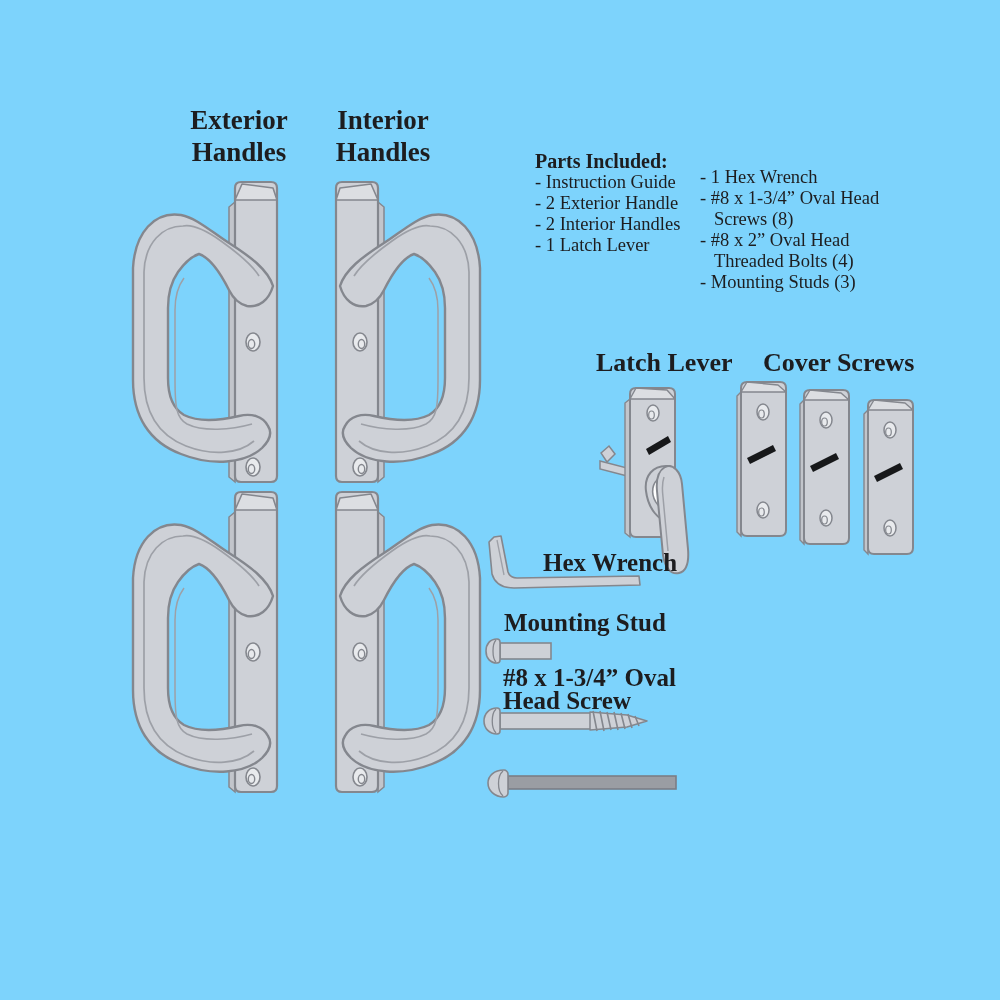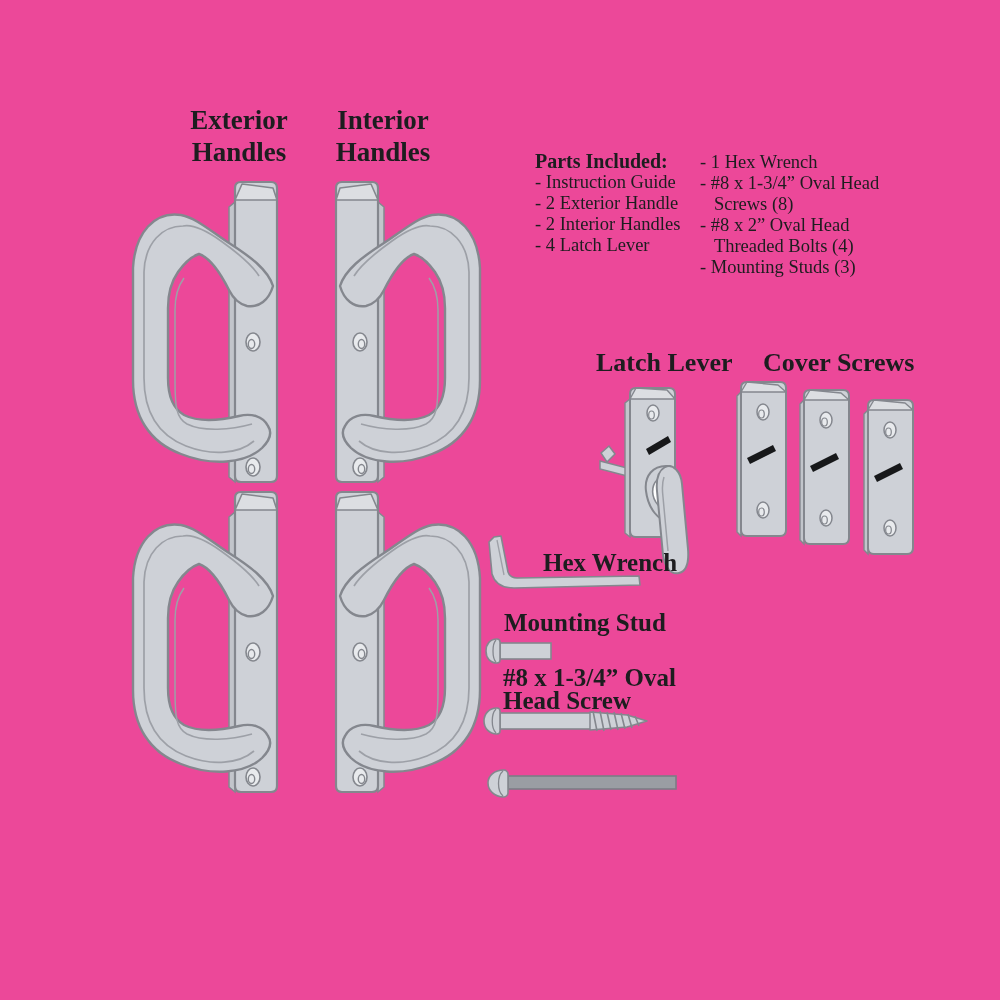--- a/index.html
+++ b/index.html
@@ -1,17 +1,17 @@
 <!DOCTYPE html>
 <html><head>
 <meta charset="utf-8">
 <style>
   html,body{margin:0;padding:0;background:#fff;}
   .canvas{
-    position:relative;width:1000px;height:1000px;background:#ec4899;
+    position:relative;width:1000px;height:1000px;background:#7dd3fc;
     font-family:"Liberation Serif", serif;color:#1d1d1f;overflow:hidden;
   }
   .abs{position:absolute;}
   svg{overflow:visible;display:block;}
   
   .h-label{font-weight:bold;font-size:27px;line-height:32px;text-align:center;white-space:pre-line;}
   .sec-label{font-weight:bold;font-size:26px;line-height:28px;white-space:nowrap;}
   .small-label{font-weight:bold;font-size:25px;line-height:23px;white-space:pre-line;}
   .parts-head{font-weight:bold;font-size:20px;line-height:21px;white-space:nowrap;}
   .parts-item{font-size:18.5px;line-height:21px;white-space:pre-wrap;}
@@ -85,23 +85,23 @@
     </svg>
   <svg class="abs mirrored" style="left:326px;top:490px;" width="160" height="310" viewBox="0 0 160 310">
       <use href="#sym-handle"></use>
     </svg>
 
   <div class="abs" style="left:535px;top:151px;">
     <div class="parts-head">Parts Included:</div>
     <div class="parts-item">- Instruction Guide</div>
     <div class="parts-item">- 2 Exterior Handle</div>
     <div class="parts-item">- 2 Interior Handles</div>
-    <div class="parts-item">- 4 Latch Lever</div>
+    <div class="parts-item">- 1 Latch Lever</div>
   </div>
-  <div class="abs" style="left:700px;top:152px;width:285px;">
+  <div class="abs" style="left:700px;top:167px;width:285px;">
     <div class="parts-item">- 1 Hex Wrench</div>
     <div class="parts-item">- #8 x 1-3/4” Oval Head
    Screws (8)</div>
     <div class="parts-item">- #8 x 2” Oval Head
    Threaded Bolts (4)</div>
     <div class="parts-item">- Mounting Studs (3)</div>
   </div>
 
   <div class="abs sec-label" style="left:596px;top:349px;">Latch Lever</div>
   <svg class="abs" style="left:595px;top:385px;" width="100" height="200" viewBox="0 0 100 200">

